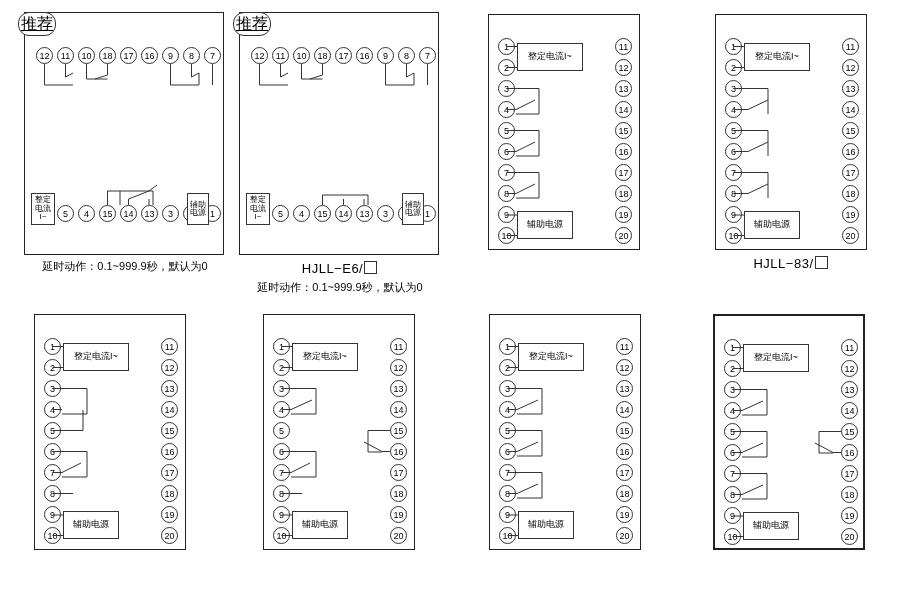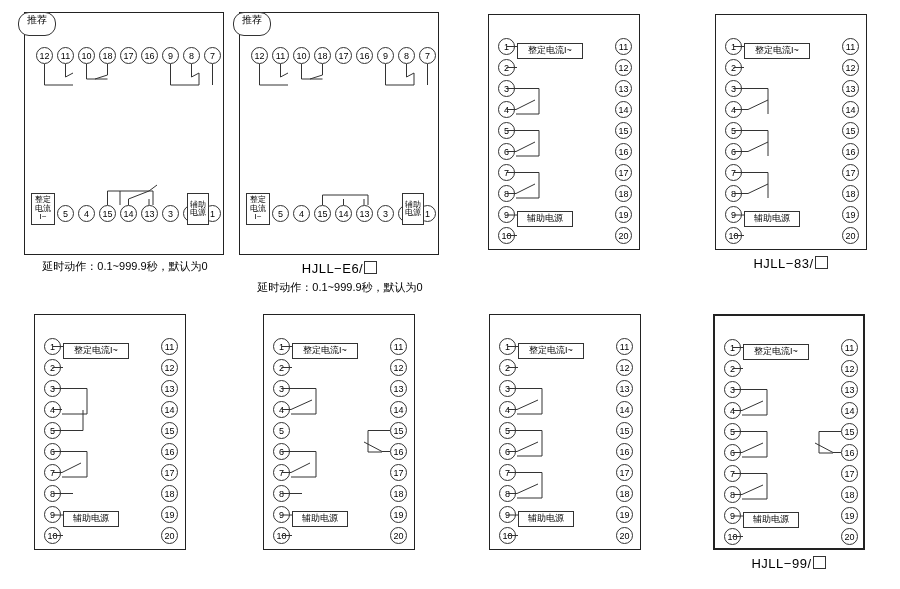--- a/index.html
+++ b/index.html
@@ -35,44 +35,45 @@
     width:11px;height:11px;
     border:1px solid #333;
     vertical-align:-1px;
     margin:0 1px;
   }
   .rec{
     position:absolute;
     width:36px;height:22px;
     border:1px solid #333;
     border-radius:11px/11px;
-    font-size:10px;
-    display:flex;align-items:flex-start;justify-content:center;
+    font-size:16px;
+    display:flex;align-items:center;justify-content:center;
     background:#fff;
     z-index:5;
+    text-decoration:underline;
   }
   .pin{
     position:absolute;
     width:17px;height:17px;
     border:1px solid #333;
     border-radius:50%;
     font-size:9px;
     line-height:17px;
     text-align:center;
     background:#fff;
     box-sizing:border-box;
   }
   .lbl{
     position:absolute;
     border:1px solid #333;
     background:#fff;
     font-size:9px;
     text-align:center;
     box-sizing:border-box;
-    padding:1px 2px;
+    padding:13px 2px;
     line-height:1.05;
   }
   svg.ov{position:absolute;left:0;top:0;overflow:visible;}
 </style>
 </head>
 <body>
 
 <div class="panel" style="left:18px;top:6px;width:214px;">
 
   <div class="rec" style="left:0px;top:6px;">
@@ -452,16 +453,13 @@
         <path d="M17.5,94.5 L27,94.5 L48,85"></path>
         <path d="M17.5,115.5 L52,115.5 L52,141 L27,141"></path>
         <path d="M17.5,136.5 L27,136.5 L48,127"></path>
         <path d="M17.5,157.5 L52,157.5 L52,183 L27,183"></path>
         <path d="M17.5,178.5 L27,178.5 L48,169"></path>
         <path d="M126,115.5 L104,115.5 L104,137 L118,137"></path>
         <path d="M126,136.5 L118,136.5 L100,127"></path>
       </g>
     </svg>
   </div>
-  <div class="caption">
-    <span>HJLL−99/</span><span class="sq"></span>
-  </div>
 </div>
 
 </body></html>

